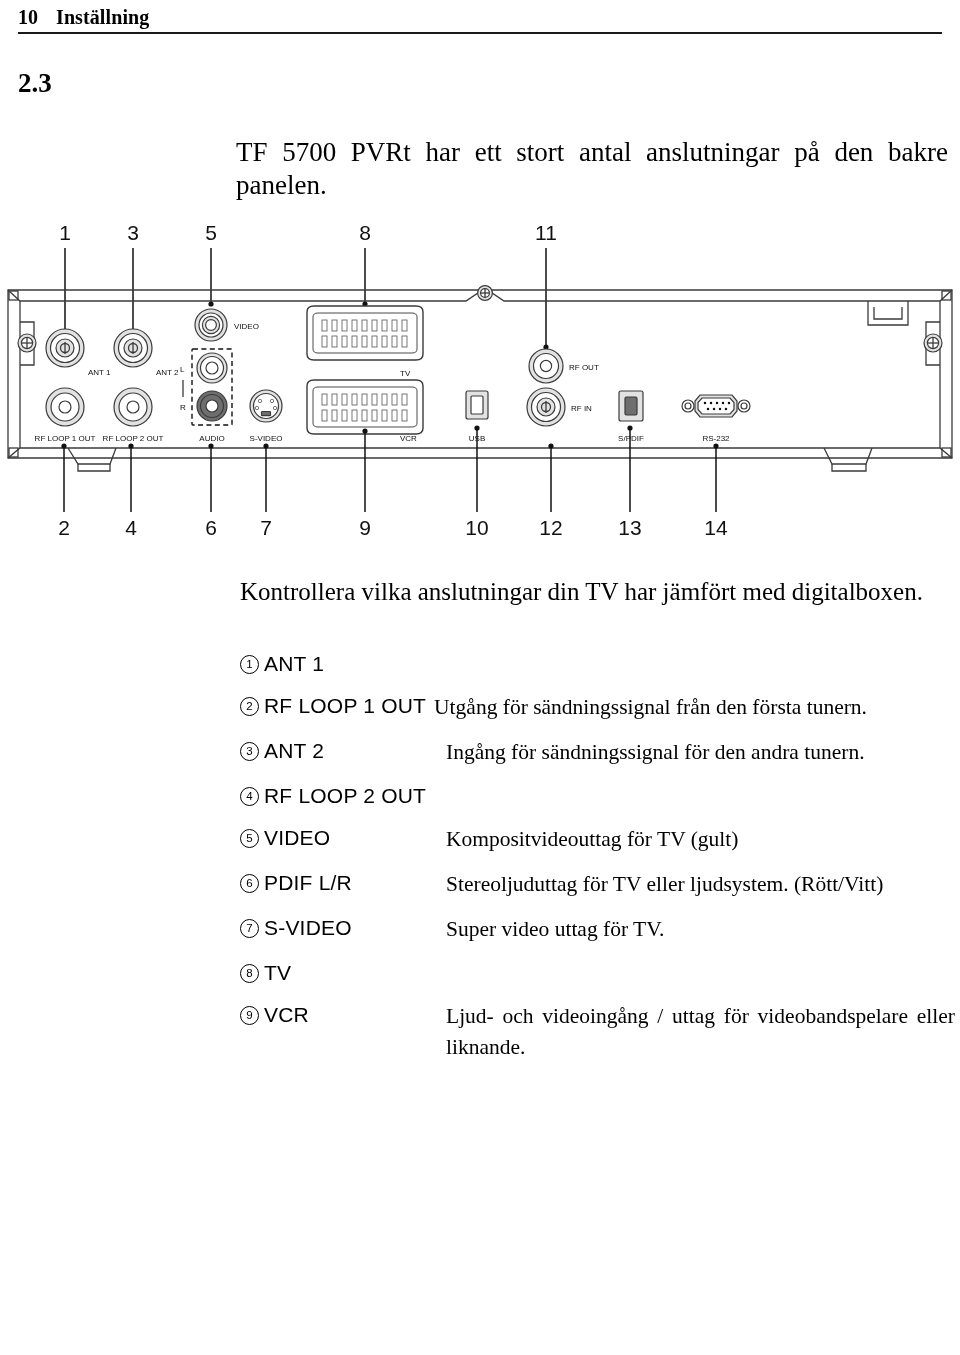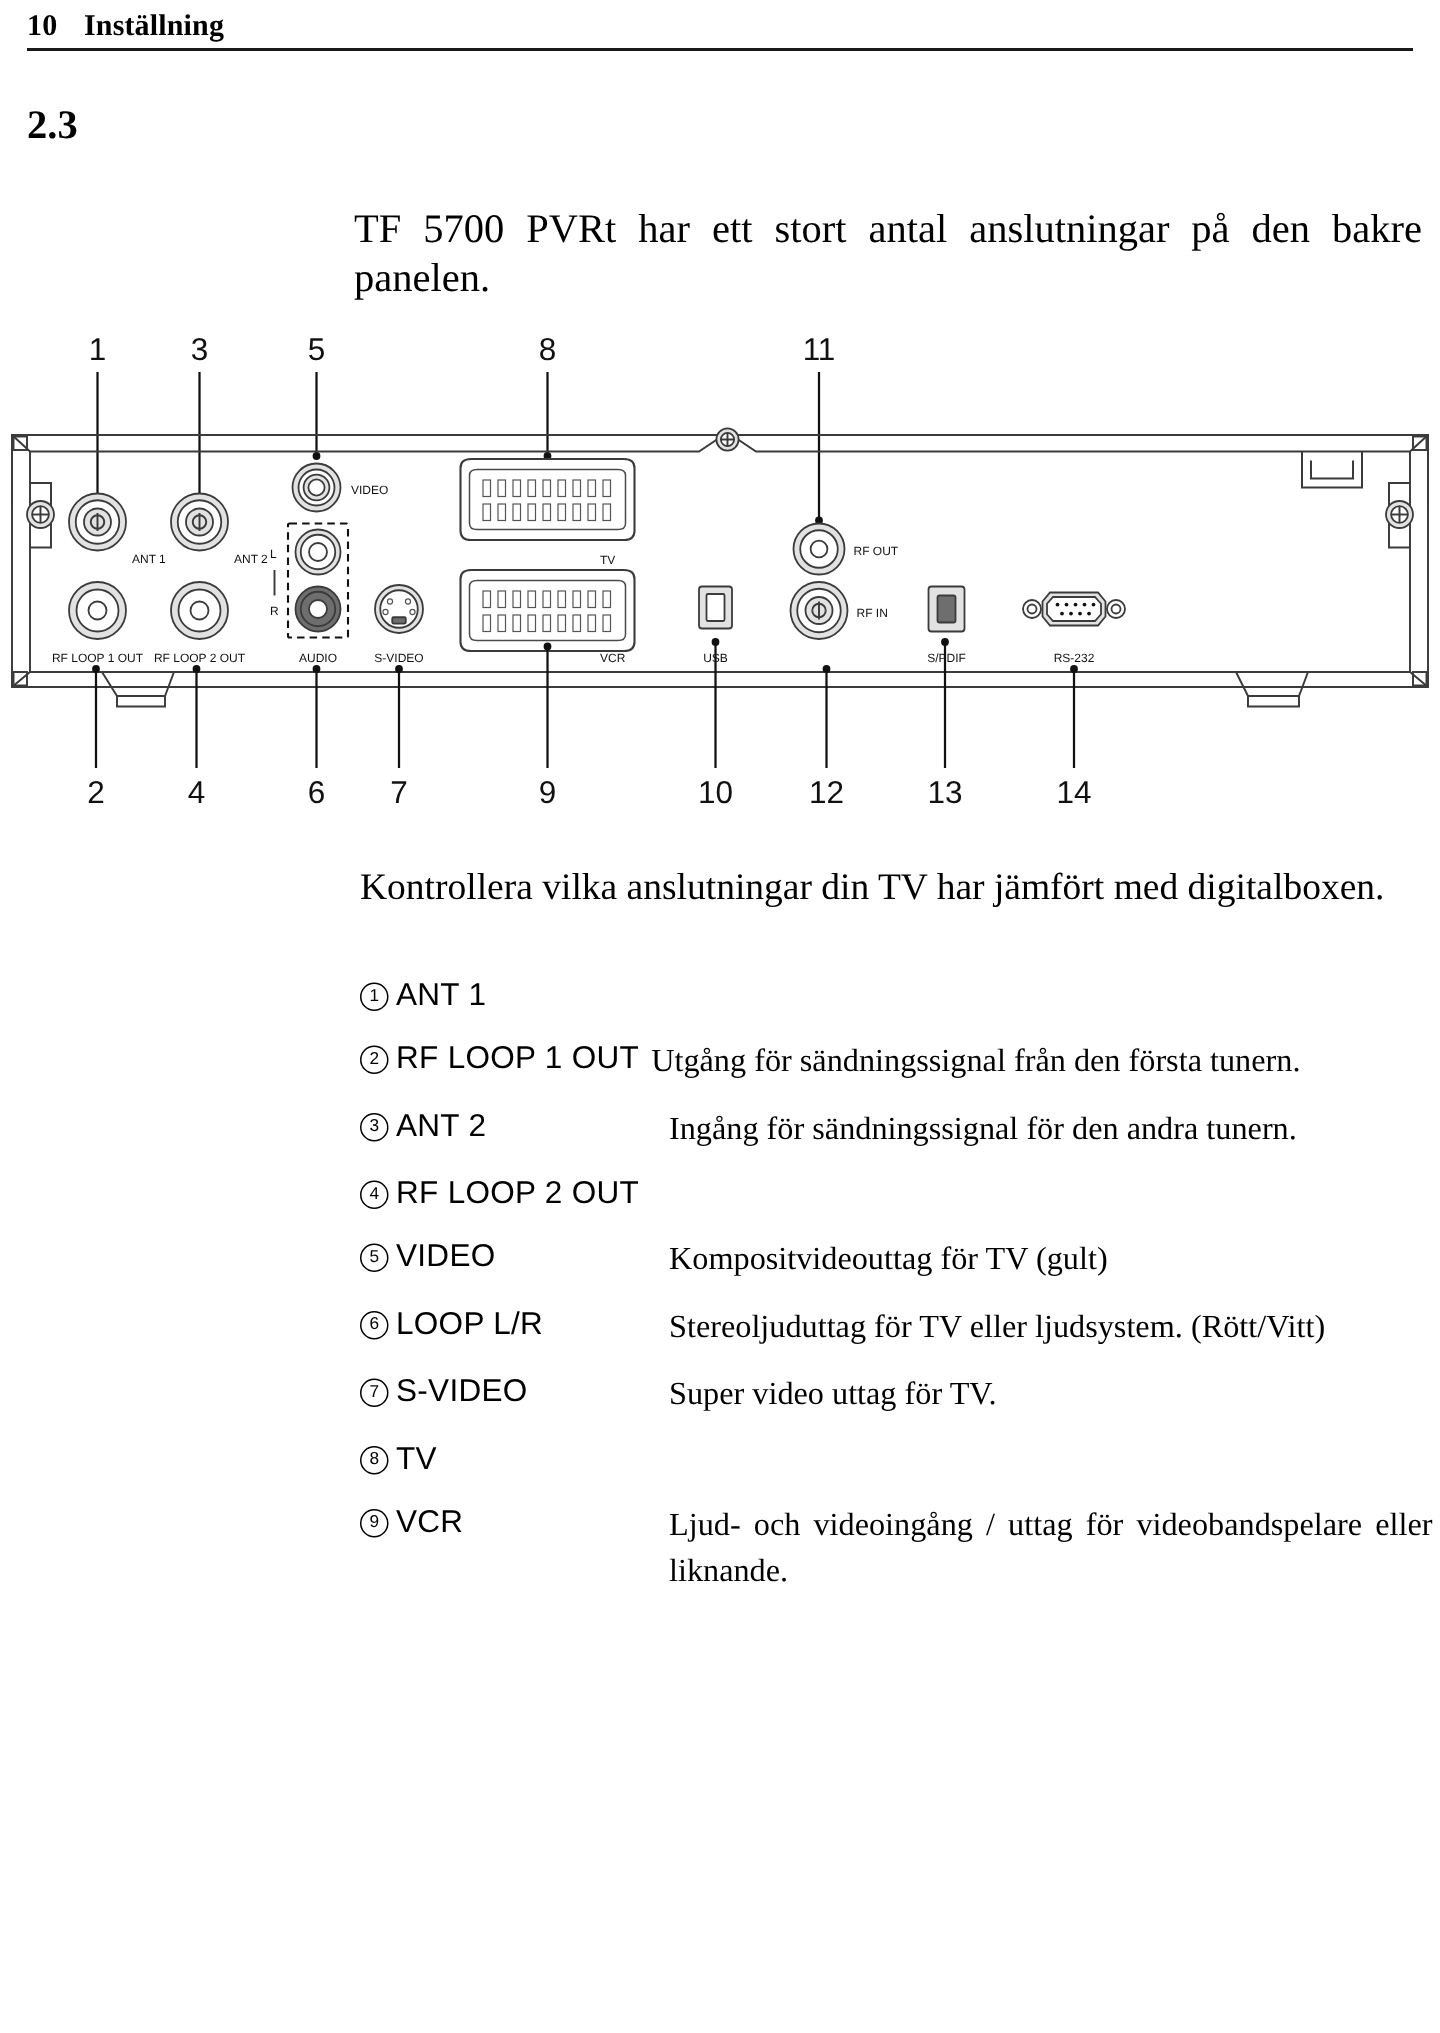--- a/index.html
+++ b/index.html
@@ -493,21 +493,21 @@
     <div class="conn-item narrow">
       <div class="conn-marker">
         <span class="conn-circle">5</span>
         <span class="conn-term">VIDEO</span>
       </div>
       <div class="conn-desc">Kompositvideouttag för TV (gult)</div>
     </div>
     <div class="conn-item narrow">
       <div class="conn-marker">
         <span class="conn-circle">6</span>
-        <span class="conn-term">LOOP L/R</span>
+        <span class="conn-term">PDIF L/R</span>
       </div>
       <div class="conn-desc">Stereoljuduttag för TV eller ljudsystem. (Rött/Vitt)</div>
     </div>
     <div class="conn-item narrow">
       <div class="conn-marker">
         <span class="conn-circle">7</span>
         <span class="conn-term">S-VIDEO</span>
       </div>
       <div class="conn-desc">Super video uttag för TV.</div>
     </div>

